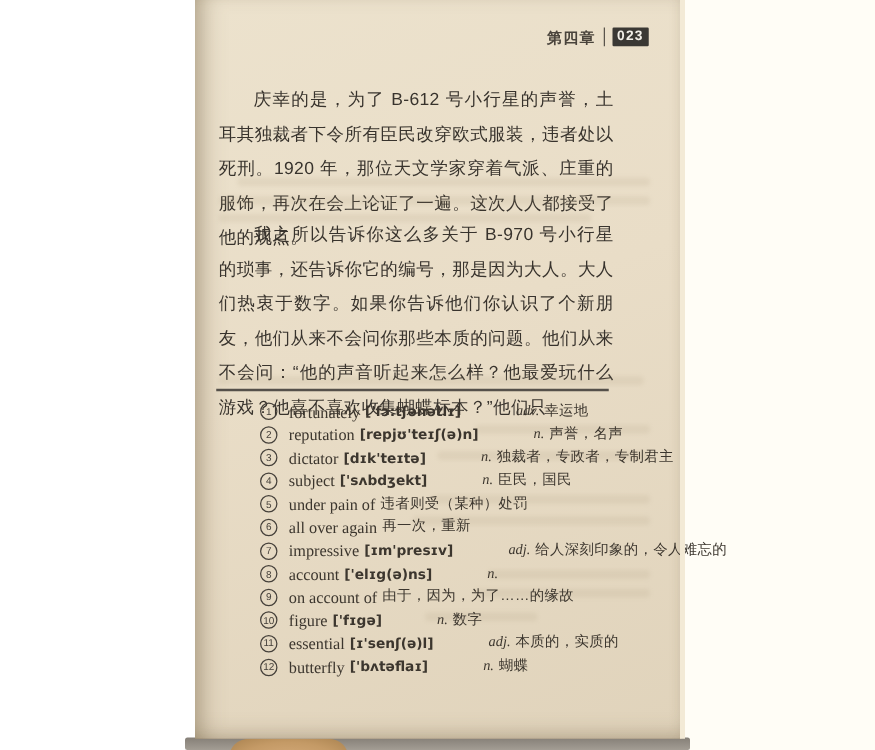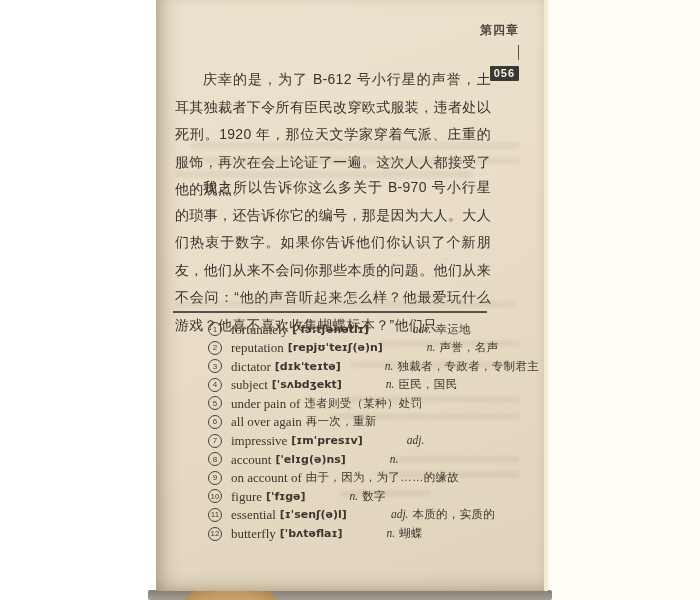--- a/index.html
+++ b/index.html
@@ -26,21 +26,21 @@
     background:linear-gradient(#857f77,#a39d94);border-radius:2px;
   }
   .fingertip{
     position:absolute;left:183px;top:591px;width:96px;height:16px;
     background:radial-gradient(ellipse at 50% 120%,#d7ad7d 0%,#c49a66 60%,#a9824f 100%);
     border-radius:48px 48px 0 0;
   }
 
   .page-header{
     position:absolute;top:22px;right:26px;
-    display:flex;align-items:flex-end;gap:6px;flex-direction:column;
+    display:flex;align-items:flex-start;gap:6px;
   }
   .chapter{font-size:12px;font-weight:bold;color:#4a443c;letter-spacing:1px;}
   .hdr-divider{width:1px;height:15px;background:#5a544c;}
   .badge{
     display:inline-block;background:#3a3834;color:#f2efe8;
     font-size:11px;font-weight:bold;padding:1px 4px 2px;letter-spacing:1px;
     border-radius:1px;
   }
 
   .para{
@@ -97,21 +97,21 @@
   <div class="backdrop-right"></div>
 
   <div class="table-strip"></div>
   <div class="fingertip"></div>
 
   <div class="page">
 
     <div class="page-header">
       <span class="chapter">第四章</span>
       <span class="hdr-divider"></span>
-      <span class="badge">056</span>
+      <span class="badge">023</span>
     </div>
 
     <p class="para p1">庆幸的是，为了 B-612 号小行星的声誉，土耳其独裁者下令所有臣民改穿欧式服装，违者处以死刑。1920 年，那位天文学家穿着气派、庄重的服饰，再次在会上论证了一遍。这次人人都接受了他的观点。</p>
 
     <div class="ghost g1"></div>
     <div class="ghost g2"></div>
     <div class="ghost g3"></div>
 
     <p class="para p2">我之所以告诉你这么多关于 B-970 号小行星的琐事，还告诉你它的编号，那是因为大人。大人们热衷于数字。如果你告诉他们你认识了个新朋友，他们从来不会问你那些本质的问题。他们从来不会问：“他的声音听起来怎么样？他最爱玩什么游戏？他喜不喜欢收集蝴蝶标本？”他们只</p>
 
@@ -166,20 +166,21 @@
         <span class="vnum">6</span>
         <span class="vterm">all over again</span>
 
         <span class="vdef">再一次，重新</span>
       </li>
       <li class="vocab-row">
         <span class="vnum">7</span>
         <span class="vterm">impressive</span>
         <span class="vphon">[ɪm'presɪv]</span>
         <span class="vpos">adj.</span>
+        <span class="vdef">给人深刻印象的，令人难忘的</span>
       </li>
       <li class="vocab-row">
         <span class="vnum">8</span>
         <span class="vterm">account</span>
         <span class="vphon">['elɪg(ə)ns]</span>
         <span class="vpos">n.</span>
       </li>
       <li class="vocab-row">
         <span class="vnum">9</span>
         <span class="vterm">on account of</span>

